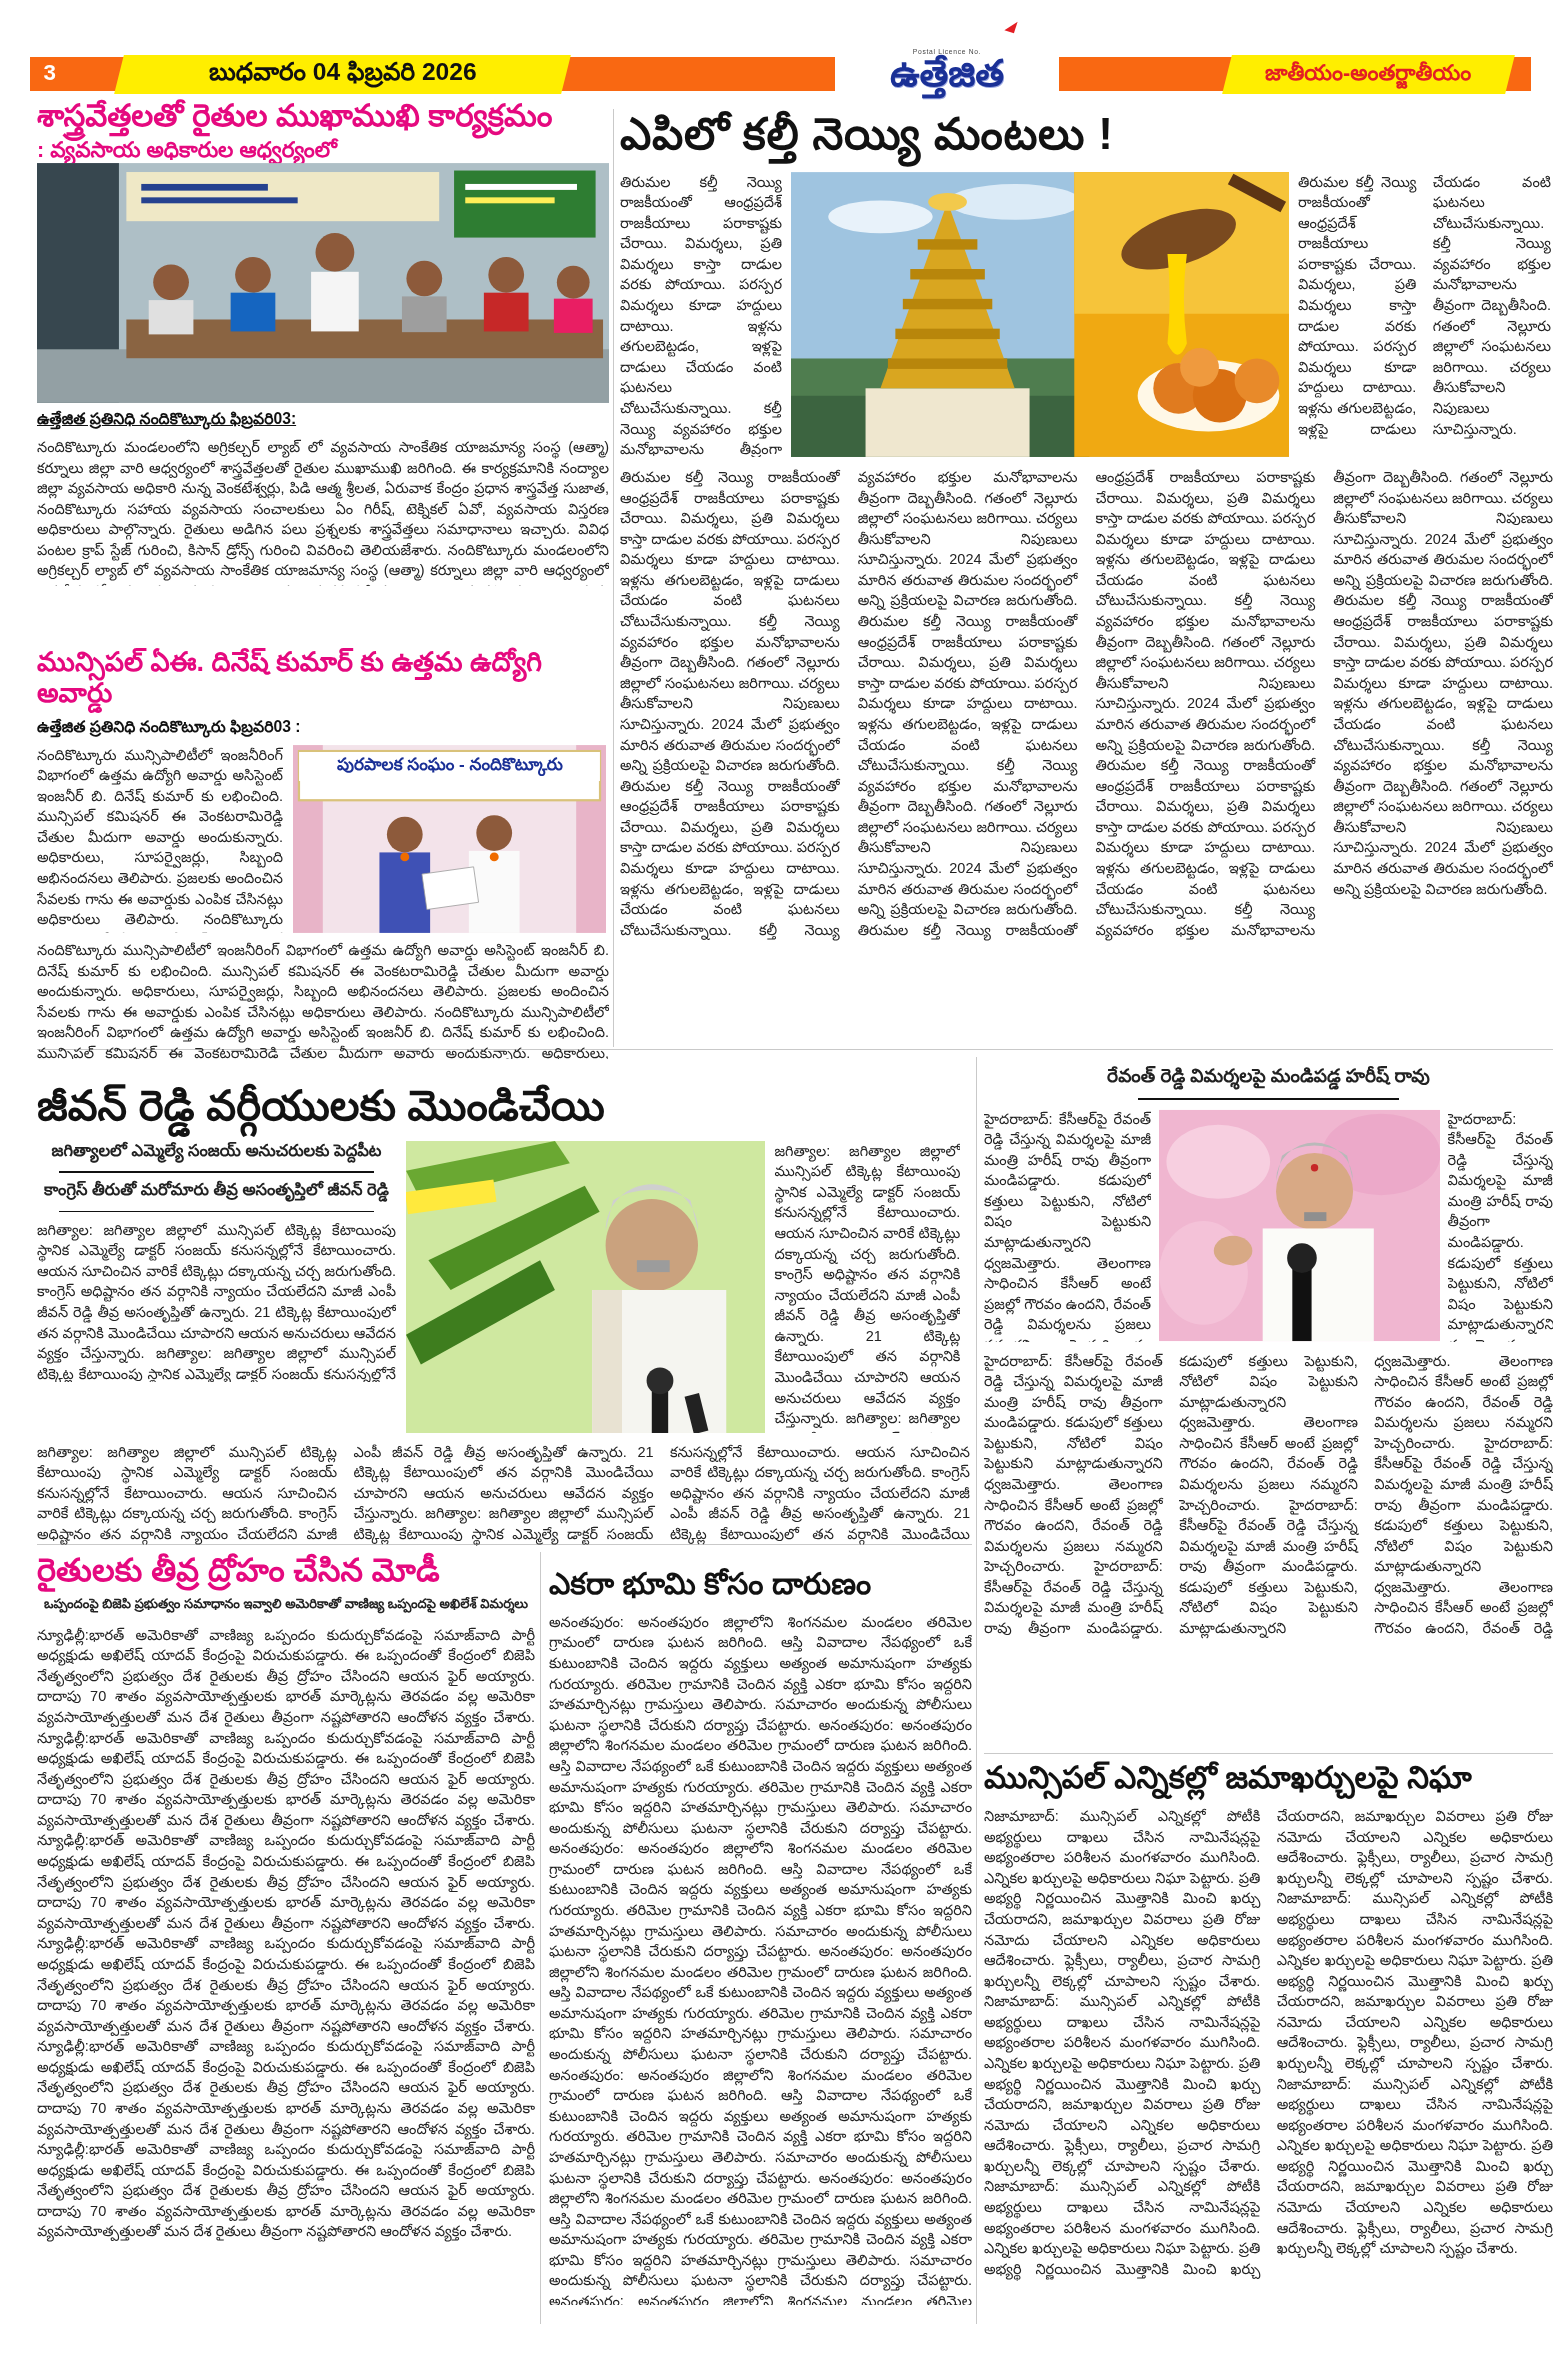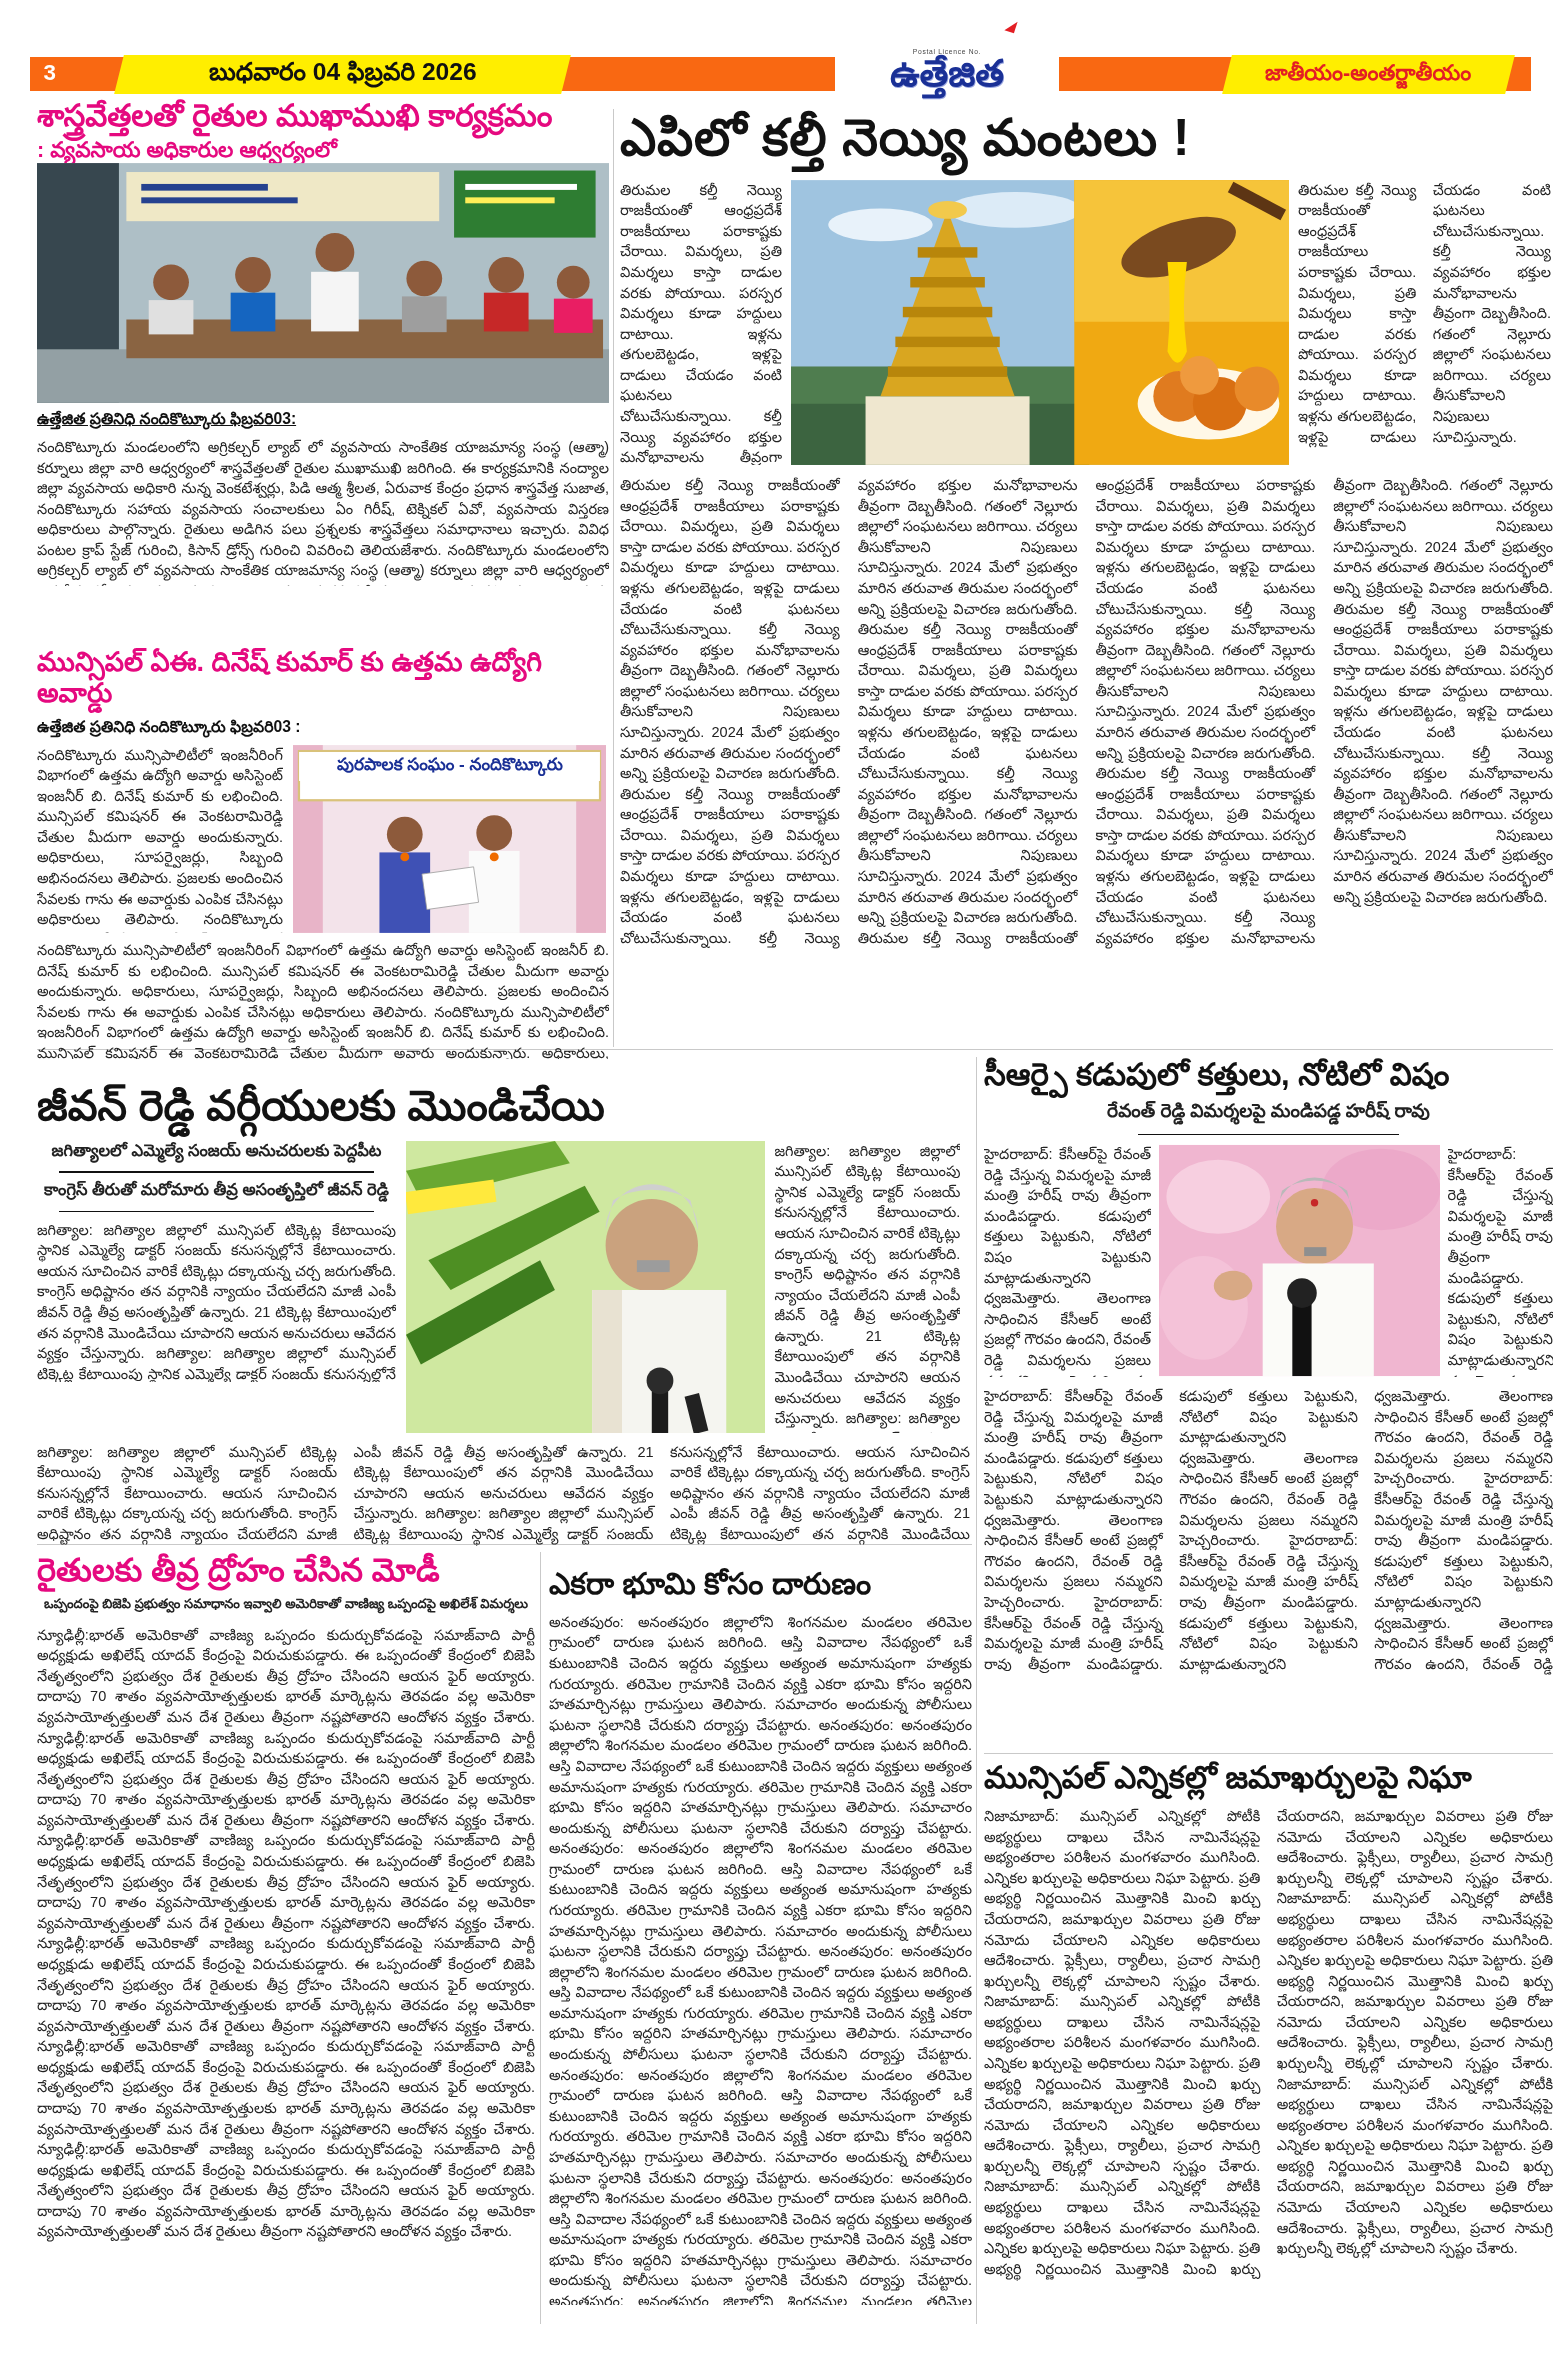--- a/index.html
+++ b/index.html
@@ -50,21 +50,21 @@
 
   .a2{left:37px;top:647px;width:572px;}
   .a2 .hl{font-size:27px;}
   .a2 .dateline{margin:9px 0 4.5px 0;}
   .a2-left{width:246px;height:188px;margin-right:10.4px;}
   .a2 .tail{height:119px;margin-top:7.5px;}
   .banner-overlay{position:absolute;left:6px;top:7.5px;width:301px;text-align:center;
                   font-weight:bold;font-size:17px;color:#1a3096;background:#ffffffee;padding:3px 0;}
 
   .amain{left:620px;top:109px;width:933px;}
-  .amain .hl{font-size:51px;letter-spacing:0.7px;}
+  .amain .hl{font-size:44px;letter-spacing:0.7px;}
   .amain-row{margin-top:12px;}
   .amain-colL{width:162px;height:285px;margin-right:9px;}
   .amain-colR{width:253px;height:285px;margin-left:9px;}
   .amain .tail{height:540px;margin-top:10.4px;}
 
   .aj{left:37px;top:1082px;width:933px;}
   .aj .hl{font-size:42px;}
   .aj-row{margin-top:10.4px;}
   .aj-left{width:359px;margin-right:10.4px;}
   .aj .kicker{font-size:16.4px;}
@@ -235,21 +235,20 @@
         <rect x="330" y="330" width="22" height="62" fill="#1b1b1b"></rect>
         <circle cx="341" cy="322" r="18" fill="#2b2b2b"></circle>
         <rect x="380" y="340" width="20" height="52" fill="#222" transform="rotate(-14 390 366)"></rect>
       </svg>
       <div class="body-txt aj-right">జగిత్యాల: జగిత్యాల జిల్లాలో మున్సిపల్ టిక్కెట్ల కేటాయింపు స్థానిక ఎమ్మెల్యే డాక్టర్ సంజయ్ కనుసన్నల్లోనే కేటాయించారు. ఆయన సూచించిన వారికే టిక్కెట్లు దక్కాయన్న చర్చ జరుగుతోంది. కాంగ్రెస్ అధిష్టానం తన వర్గానికి న్యాయం చేయలేదని మాజీ ఎంపీ జీవన్ రెడ్డి తీవ్ర అసంతృప్తితో ఉన్నారు. 21 టిక్కెట్ల కేటాయింపులో తన వర్గానికి మొండిచేయి చూపారని ఆయన అనుచరులు ఆవేదన వ్యక్తం చేస్తున్నారు. జగిత్యాల: జగిత్యాల జిల్లాలో మున్సిపల్ టిక్కెట్ల కేటాయింపు స్థానిక ఎమ్మెల్యే డాక్టర్ సంజయ్ కనుసన్నల్లోనే కేటాయించారు. ఆయన సూచించిన వారికే టిక్కెట్లు దక్కాయన్న చర్చ జరుగుతోంది. కాంగ్రెస్ అధిష్టానం తన వర్గానికి న్యాయం చేయలేదని మాజీ ఎంపీ జీవన్ రెడ్డి తీవ్ర అసంతృప్తితో ఉన్నారు. 21 టిక్కెట్ల కేటాయింపులో తన వర్గానికి మొండిచేయి చూపారని ఆయన అనుచరులు ఆవేదన వ్యక్తం చేస్తున్నారు. జగిత్యాల: జగిత్యాల జిల్లాలో మున్సిపల్ టిక్కెట్ల కేటాయింపు స్థానిక ఎమ్మెల్యే డాక్టర్ సంజయ్ కనుసన్నల్లోనే కేటాయించారు. ఆయన సూచించిన వారికే టిక్కెట్లు దక్కాయన్న చర్చ జరుగుతోంది. కాంగ్రెస్ అధిష్టానం తన వర్గానికి న్యాయం చేయలేదని మాజీ ఎంపీ జీవన్ రెడ్డి తీవ్ర అసంతృప్తితో ఉన్నారు. 21 టిక్కెట్ల కేటాయింపులో తన వర్గానికి మొండిచేయి చూపారని ఆయన అనుచరులు ఆవేదన వ్యక్తం చేస్తున్నారు.</div>
     </div>
     <div class="body-txt cols-3 tail">జగిత్యాల: జగిత్యాల జిల్లాలో మున్సిపల్ టిక్కెట్ల కేటాయింపు స్థానిక ఎమ్మెల్యే డాక్టర్ సంజయ్ కనుసన్నల్లోనే కేటాయించారు. ఆయన సూచించిన వారికే టిక్కెట్లు దక్కాయన్న చర్చ జరుగుతోంది. కాంగ్రెస్ అధిష్టానం తన వర్గానికి న్యాయం చేయలేదని మాజీ ఎంపీ జీవన్ రెడ్డి తీవ్ర అసంతృప్తితో ఉన్నారు. 21 టిక్కెట్ల కేటాయింపులో తన వర్గానికి మొండిచేయి చూపారని ఆయన అనుచరులు ఆవేదన వ్యక్తం చేస్తున్నారు. జగిత్యాల: జగిత్యాల జిల్లాలో మున్సిపల్ టిక్కెట్ల కేటాయింపు స్థానిక ఎమ్మెల్యే డాక్టర్ సంజయ్ కనుసన్నల్లోనే కేటాయించారు. ఆయన సూచించిన వారికే టిక్కెట్లు దక్కాయన్న చర్చ జరుగుతోంది. కాంగ్రెస్ అధిష్టానం తన వర్గానికి న్యాయం చేయలేదని మాజీ ఎంపీ జీవన్ రెడ్డి తీవ్ర అసంతృప్తితో ఉన్నారు. 21 టిక్కెట్ల కేటాయింపులో తన వర్గానికి మొండిచేయి చూపారని ఆయన అనుచరులు ఆవేదన వ్యక్తం చేస్తున్నారు. జగిత్యాల: జగిత్యాల జిల్లాలో మున్సిపల్ టిక్కెట్ల కేటాయింపు స్థానిక ఎమ్మెల్యే డాక్టర్ సంజయ్ కనుసన్నల్లోనే కేటాయించారు. ఆయన సూచించిన వారికే టిక్కెట్లు దక్కాయన్న చర్చ జరుగుతోంది. కాంగ్రెస్ అధిష్టానం తన వర్గానికి న్యాయం చేయలేదని మాజీ ఎంపీ జీవన్ రెడ్డి తీవ్ర అసంతృప్తితో ఉన్నారు. 21 టిక్కెట్ల కేటాయింపులో తన వర్గానికి మొండిచేయి చూపారని ఆయన అనుచరులు ఆవేదన వ్యక్తం చేస్తున్నారు.</div>
   </div>
 
   <div class="art ah">
-    <div class="hl hl-black">సీఆర్పై కడుపులో కత్తులు, నోటిలో విషం</div>
     <div class="kicker sub">రేవంత్ రెడ్డి విమర్శలపై మండిపడ్డ హరీష్ రావు</div>
     <div class="srule"></div>
     <div class="row">
       <div class="body-txt ah-colL">హైదరాబాద్: కేసీఆర్‌పై రేవంత్ రెడ్డి చేస్తున్న విమర్శలపై మాజీ మంత్రి హరీష్ రావు తీవ్రంగా మండిపడ్డారు. కడుపులో కత్తులు పెట్టుకుని, నోటిలో విషం పెట్టుకుని మాట్లాడుతున్నారని ధ్వజమెత్తారు. తెలంగాణ సాధించిన కేసీఆర్ అంటే ప్రజల్లో గౌరవం ఉందని, రేవంత్ రెడ్డి విమర్శలను ప్రజలు నమ్మరని హెచ్చరించారు. హైదరాబాద్: కేసీఆర్‌పై రేవంత్ రెడ్డి చేస్తున్న విమర్శలపై మాజీ మంత్రి హరీష్ రావు తీవ్రంగా మండిపడ్డారు. కడుపులో కత్తులు పెట్టుకుని, నోటిలో విషం పెట్టుకుని మాట్లాడుతున్నారని ధ్వజమెత్తారు. తెలంగాణ సాధించిన కేసీఆర్ అంటే ప్రజల్లో గౌరవం ఉందని, రేవంత్ రెడ్డి విమర్శలను ప్రజలు నమ్మరని హెచ్చరించారు.</div>
       <svg class="photo" width="283" height="233" viewBox="0 0 380 312">
         <rect width="380" height="312" fill="#f0b6d0"></rect>
         <ellipse cx="80" cy="70" rx="70" ry="50" fill="#f7cfe0"></ellipse>
         <ellipse cx="300" cy="60" rx="80" ry="55" fill="#eca9c9"></ellipse>
         <ellipse cx="60" cy="220" rx="60" ry="70" fill="#f4c2d8"></ellipse>
         <circle cx="210" cy="110" r="52" fill="#d8a985"></circle>

